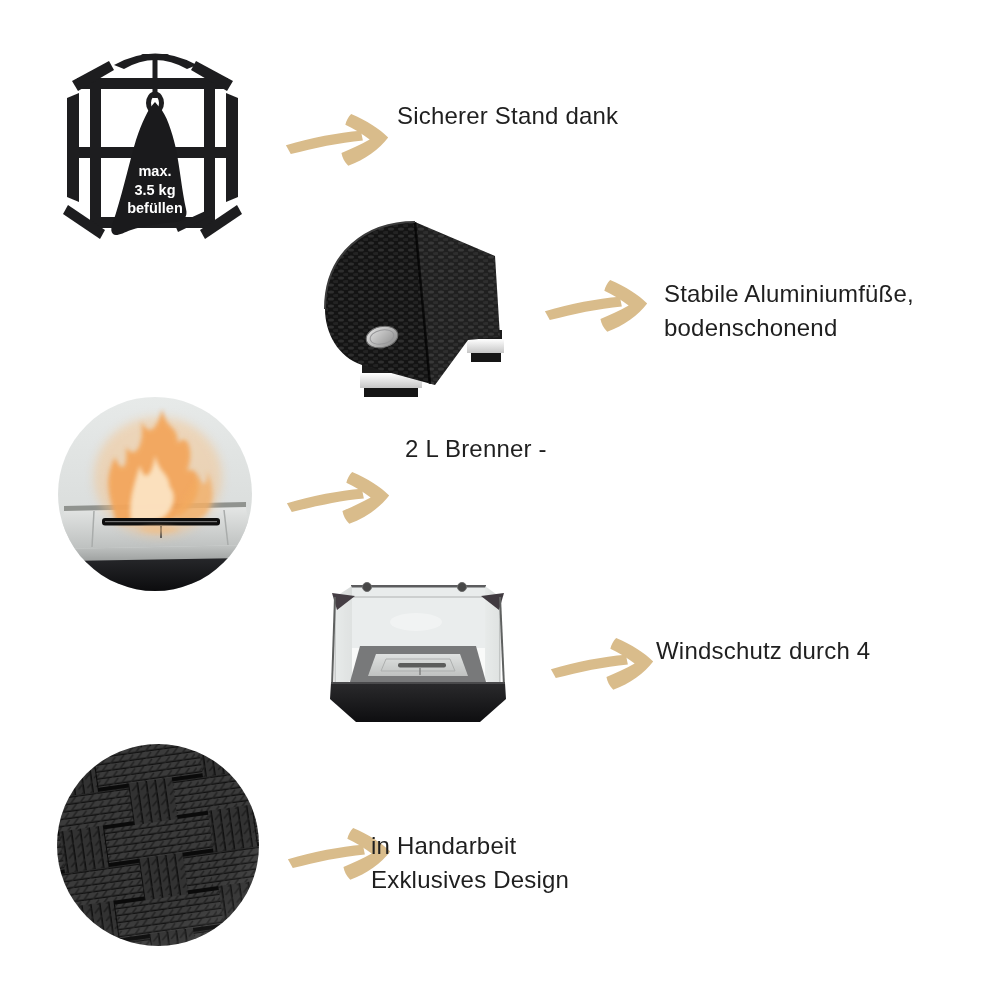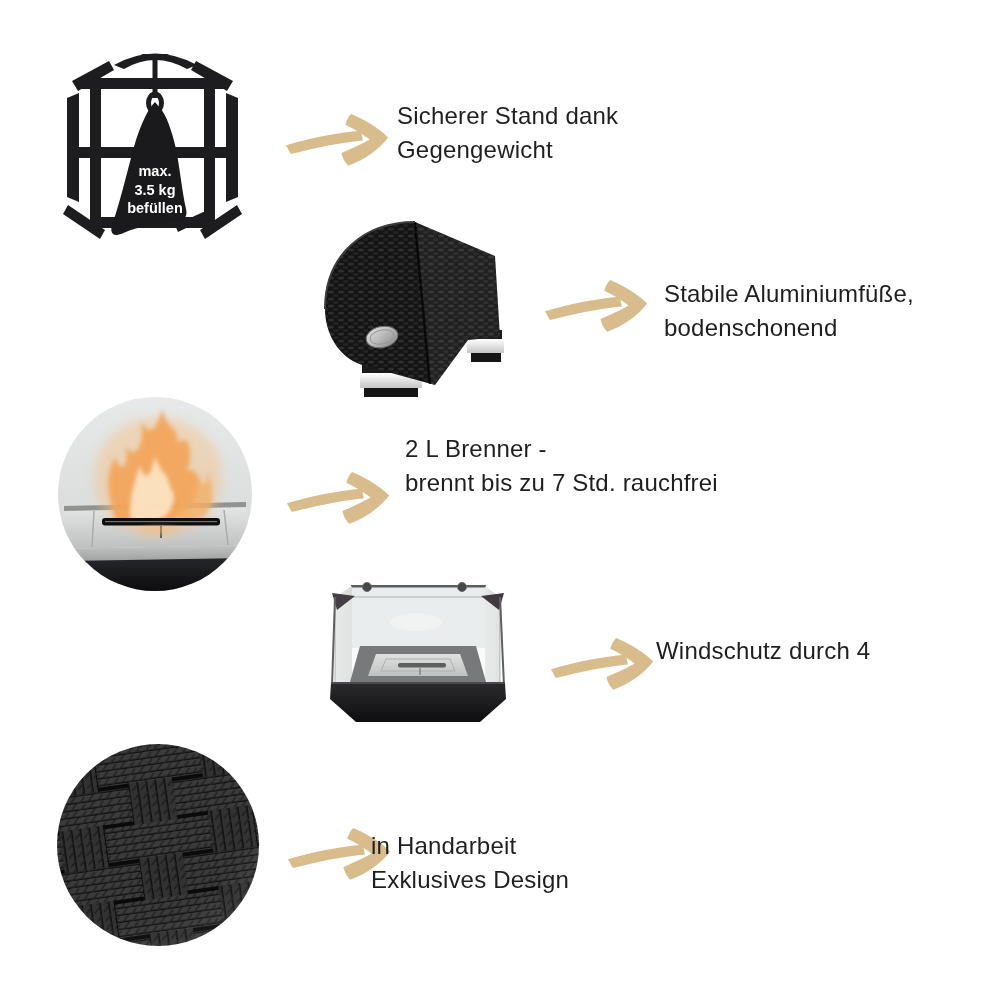--- a/index.html
+++ b/index.html
@@ -61,21 +61,20 @@
       <text class="bag-label" x="100" y="165">befüllen</text>
     </svg>
 
     <svg class="arrow" style="left:283px;top:106px" width="112" height="61" viewBox="0 0 115 62">
       <path class="arrow-fill" d="M3,40 C30,32 56,27 80,25 L82,35 C58,37 32,43 8,49 Z" fill="#D9BC8B"></path>
       <path class="arrow-fill" d="M70,8 C86,15 99,23 108,32 C99,44 84,55 67,61 C63,57 61,53 60,48 C69,44 80,39 89,34 C81,28 72,23 64,19 C65,15 67,11 70,8 Z" fill="#D9BC8B"></path>
     </svg>
 
     <div class="feature-text" style="left:397px;top:99px;width:305px">
       <div>Sicherer Stand dank</div>
-      <div>Gegengewicht</div>
     </div>
   </section>
 
   <section>
     <svg class="img" style="left:318px;top:213px" width="190" height="185" viewBox="0 0 190 185">
       <defs>
         <pattern id="rdots" width="10" height="7" patternUnits="userSpaceOnUse">
           <rect width="10" height="7" fill="#141414"></rect>
           <ellipse cx="3" cy="2" rx="3" ry="1.5" fill="#2e2e2e"></ellipse>
           <ellipse cx="8" cy="5.5" rx="3" ry="1.5" fill="#232323"></ellipse>
@@ -173,21 +172,20 @@
       </g>
     </svg>
 
     <svg class="arrow" style="left:284px;top:464px" width="112" height="61" viewBox="0 0 115 62">
       <path class="arrow-fill" d="M3,40 C30,32 56,27 80,25 L82,35 C58,37 32,43 8,49 Z" fill="#D9BC8B"></path>
       <path class="arrow-fill" d="M70,8 C86,15 99,23 108,32 C99,44 84,55 67,61 C63,57 61,53 60,48 C69,44 80,39 89,34 C81,28 72,23 64,19 C65,15 67,11 70,8 Z" fill="#D9BC8B"></path>
     </svg>
 
     <div class="feature-text" style="left:405px;top:432px;width:390px">
       <div>2 L Brenner -</div>
-      <div>brennt bis zu 7 Std. rauchfrei</div>
     </div>
   </section>
 
   <section>
     <svg class="img" style="left:328px;top:576px" width="180" height="150" viewBox="0 0 180 150">
       <defs>
         <linearGradient id="glassSide" x1="0" x2="1" y1="0" y2="0">
           <stop offset="0" stop-color="#dfe3e2"></stop>
             <stop offset="1" stop-color="#cdd1d0"></stop>
         </linearGradient>

